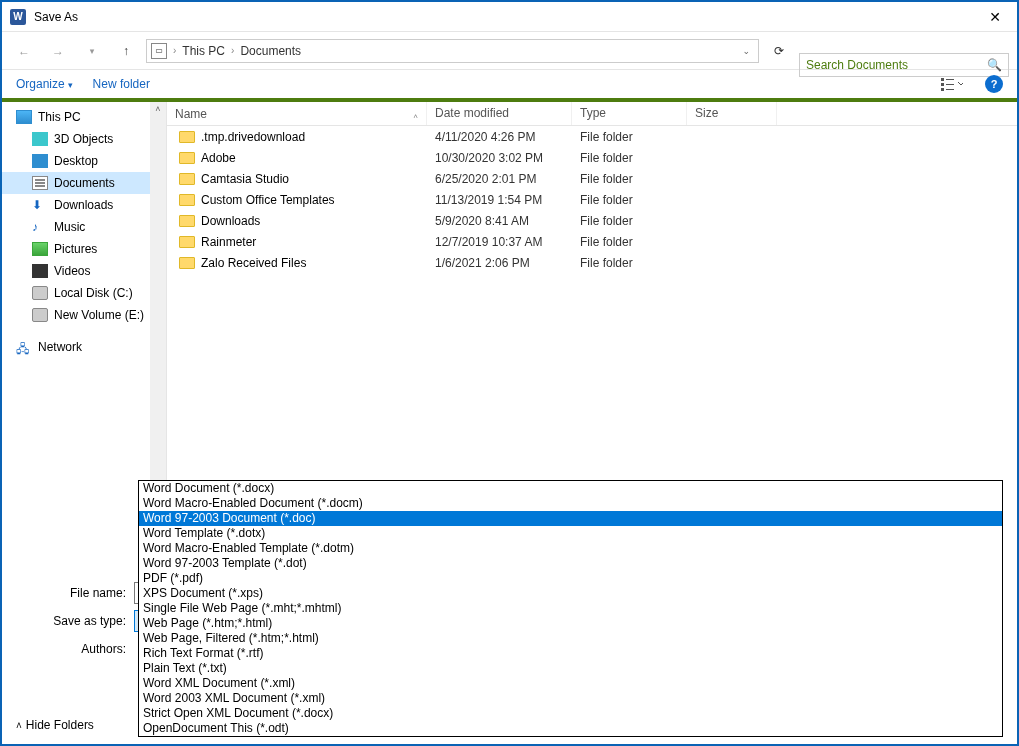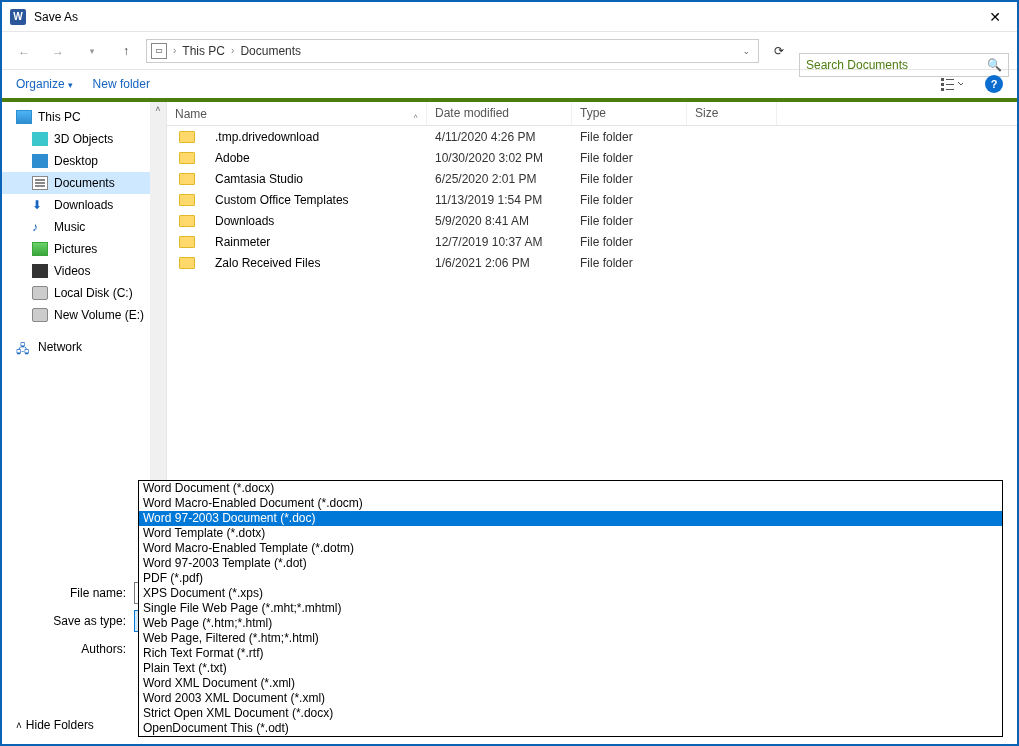--- a/index.html
+++ b/index.html
@@ -48,21 +48,21 @@
 .scrolltrack .arr { font-size:9px; color:#666; cursor:pointer;}
 .list { flex: 1; }
 .list-header { height: 24px; display: flex; border-bottom: 1px solid #e5e5e5; }
 .list-header div { padding: 4px 8px; color: #555; border-right: 1px solid #f0f0f0; }
 .col-name { width: 260px; display:flex; align-items:flex-end; }
 .col-date { width: 145px; }
 .col-type { width: 115px; }
 .col-size { width: 90px; }
 .sort-ind { font-size:8px; color:#888; margin-left:auto;}
 .row { height: 21px; display: flex; align-items: center; }
-.row .col-name { display: flex; align-items: center; gap: 20px; padding-left: 12px; }
+.row .col-name { display: flex; align-items: center; gap: 6px; padding-left: 12px; }
 .row .folder-ic { width: 16px; height: 12px; background: #ffd96b; border: 1px solid #e0b828; border-radius: 1px; }
 .row .col-date, .row .col-type, .row .col-size { padding-left: 8px; color: #333; }
 .footer { height: 170px; padding: 6px 14px 0 14px; position: relative; }
 .field-row { display: flex; align-items: center; height: 26px; margin-bottom: 2px; }
 .field-row label { width: 118px; text-align: right; padding-right: 8px; }
 .combo { flex: 1; height: 22px; border: 1px solid #7a7a7a; display: flex; align-items: center; padding: 0 6px; background: #fff; justify-content: space-between; }
 .combo.open { background: #d6eaf8; border:1px solid #0078d7; }
 .combo .dd { font-size: 9px; color: #555; }
 .authors-line { display:flex; align-items:center; height:26px; }
 .authors-line label { width:118px; text-align:right; padding-right:8px; }

